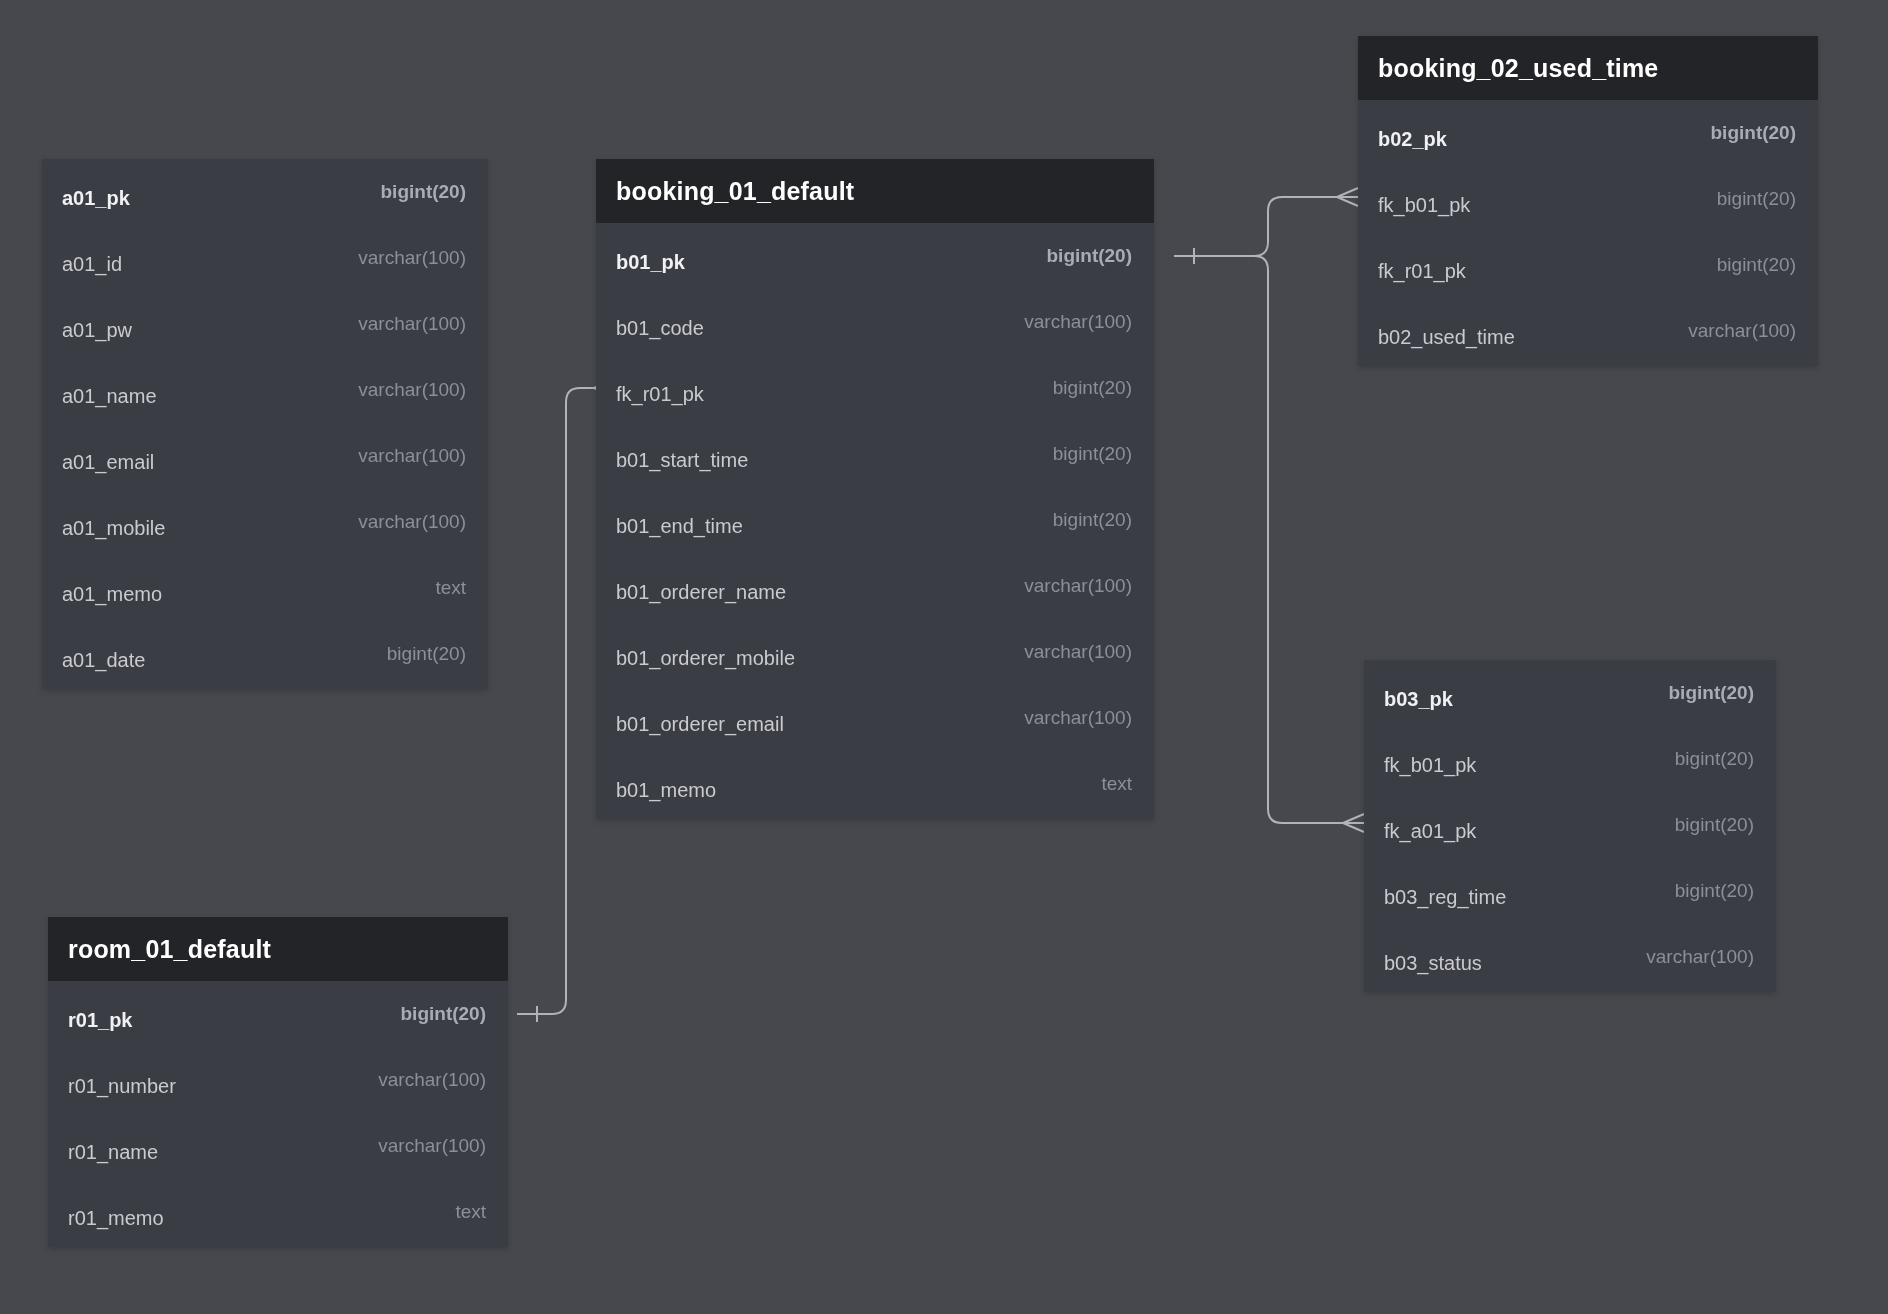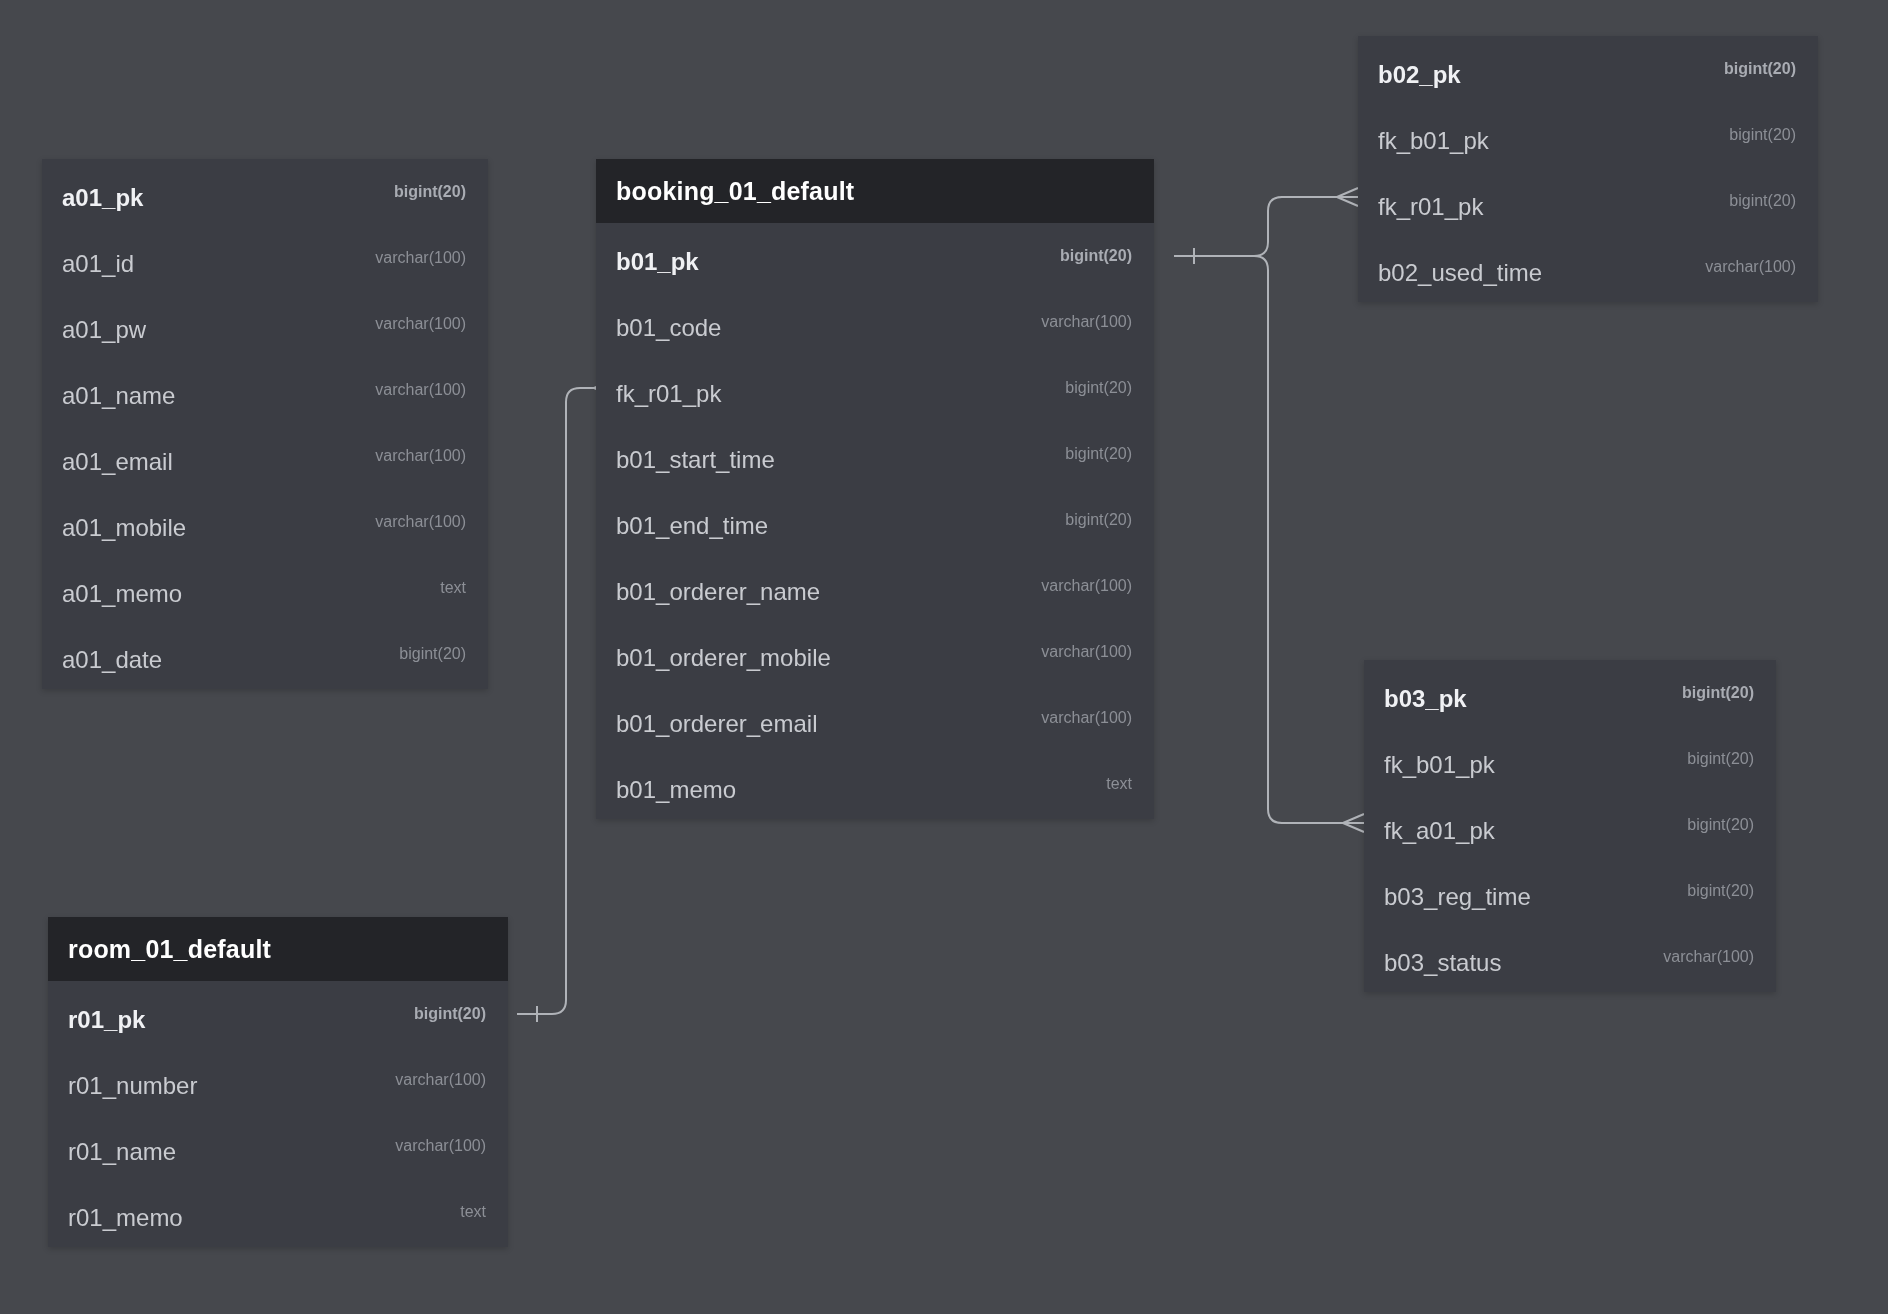--- a/index.html
+++ b/index.html
@@ -61,27 +61,27 @@
   }
   .field-row{
     height:66px;
     display:flex;
     align-items:center;
     justify-content:space-between;
     padding:0 22px 0 20px;
   }
   .field-name{
     color:var(--name-color);
-    font-size:24px;
+    font-size:20px;
     white-space:nowrap;
     margin-top:12px;
   }
   .field-type{
     color:var(--type-color);
-    font-size:16px;
+    font-size:19px;
     white-space:nowrap;
     margin-left:40px;
   }
   .field-row.pk .field-name{
     color:var(--pk-name-color);
     font-weight:700;
   }
   .field-row.pk .field-type{
     color:var(--pk-type-color);
     font-weight:700;
@@ -178,20 +178,23 @@
     <span class="field-name">b01_orderer_email</span>
     <span class="field-type">varchar(100)</span>
   </div>
           <div class="field-row">
     <span class="field-name">b01_memo</span>
     <span class="field-type">text</span>
   </div>
         </div>
   </div>
       <div class="table" style="left: 1358px; top: 36px; width: 460px;">
+    <div class="table-header">
+      <span class="table-title">booking_02_used_time</span>
+    </div>
     <div class="table-body">
           <div class="field-row pk">
     <span class="field-name">b02_pk</span>
     <span class="field-type">bigint(20)</span>
   </div>
           <div class="field-row">
     <span class="field-name">fk_b01_pk</span>
     <span class="field-type">bigint(20)</span>
   </div>
           <div class="field-row">

